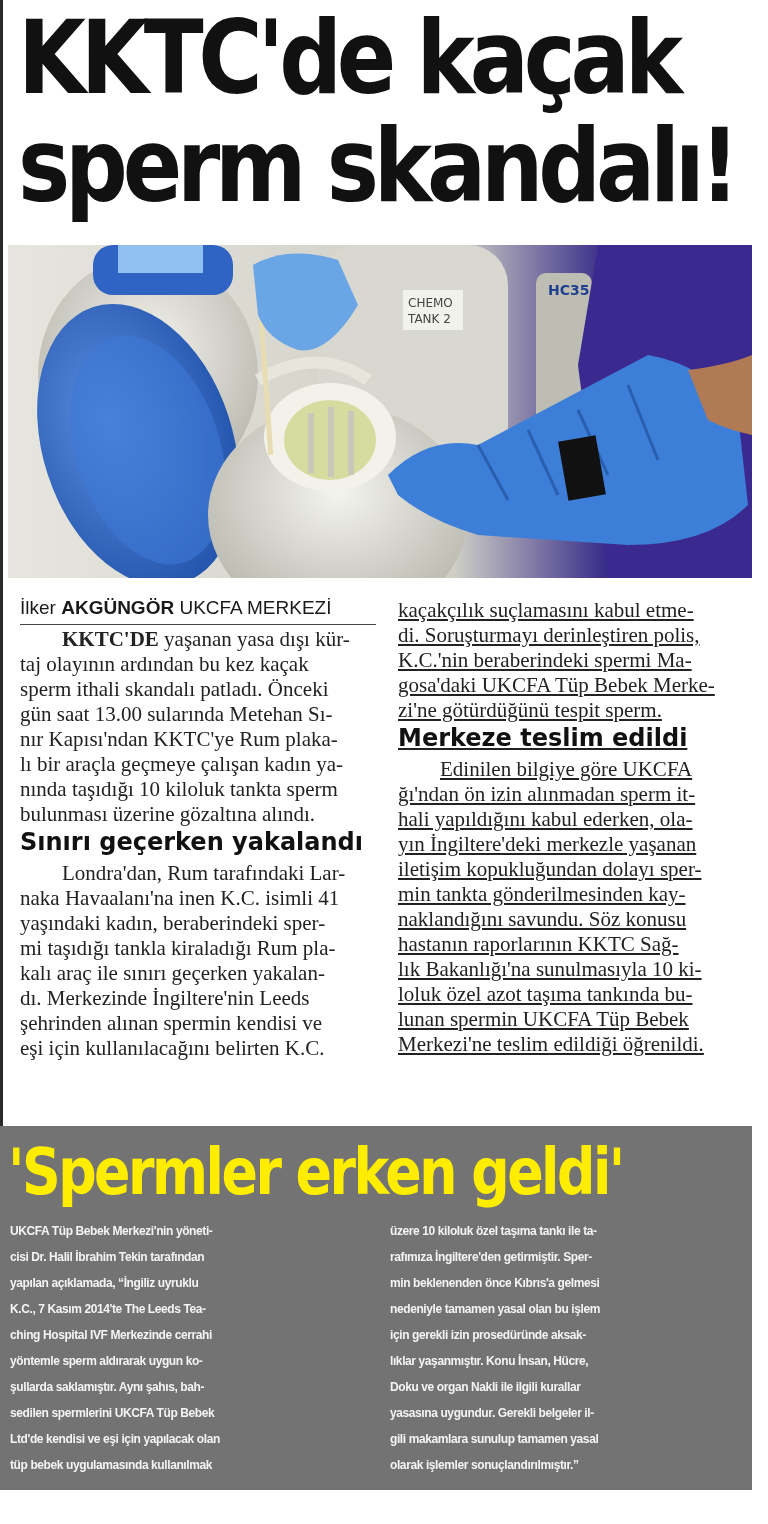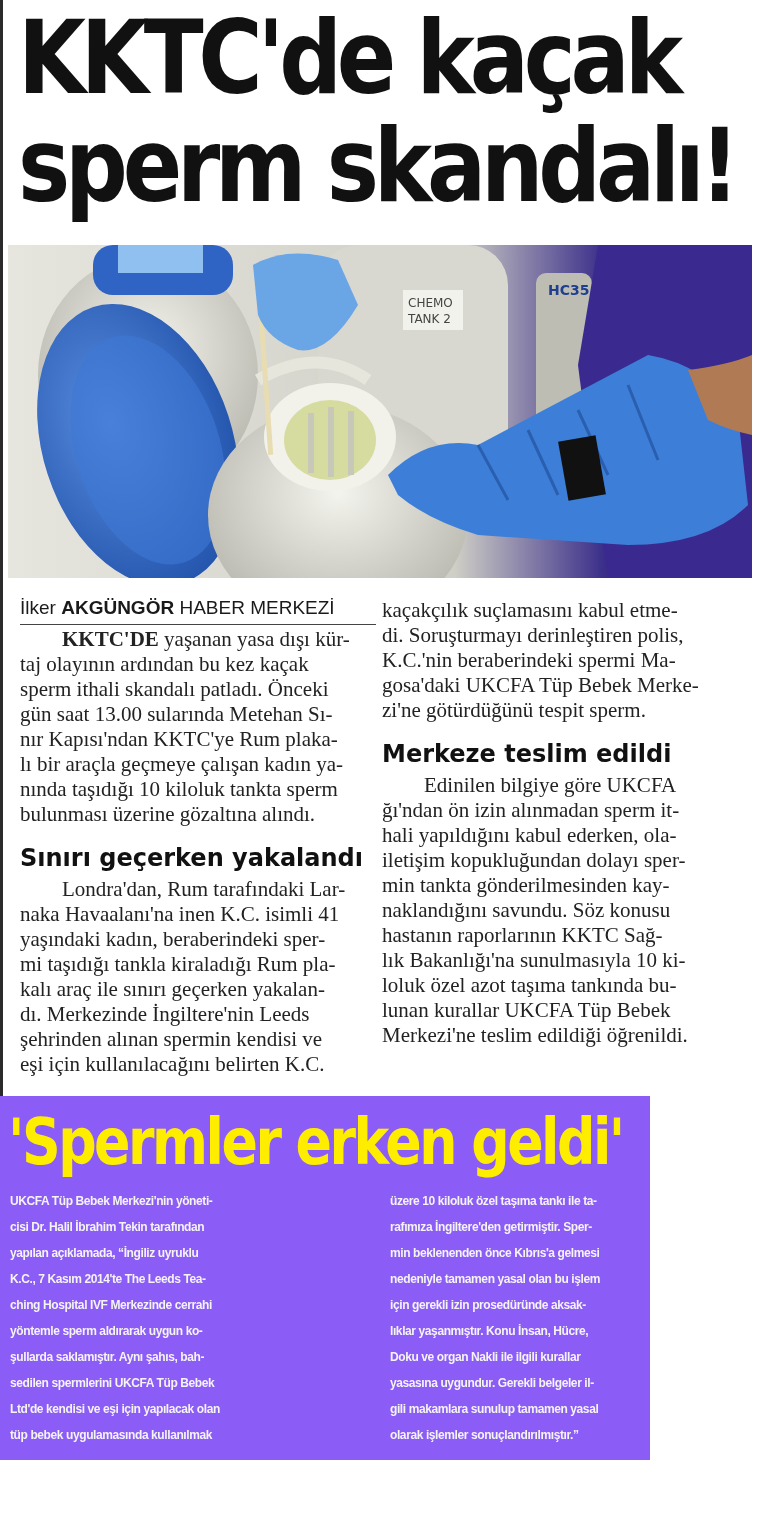--- a/index.html
+++ b/index.html
@@ -25,32 +25,32 @@
       position: absolute; left: 20px; top: 597px; width: 356px;
       font-family: "Liberation Sans", sans-serif; font-size: 19px; color: #1a1a1a;
       padding-bottom: 5px; border-bottom: 1.5px solid #444; white-space: nowrap;
     }
     .byline b { font-weight: bold; }
 
     .col { position: absolute; font-family: "Liberation Serif", "DejaVu Serif", serif;
       font-size: 21px; line-height: 25px; color: #222; }
     .col .line { display: block; white-space: nowrap; }
     .col-left { left: 20px; top: 627px; width: 356px; }
-    .col-right { left: 382px; top: 598px; width: 352px; }
+    .col-right { left: 398px; top: 598px; width: 352px; text-decoration: underline; }
     .lead { font-weight: bold; }
     .indent { padding-left: 42px; }
 
     .subhead {
       font-family: "DejaVu Sans", sans-serif; font-weight: bold; font-size: 24px;
-      line-height: 30px; color: #111; margin: 16px 0 4px 0; white-space: nowrap;
+      line-height: 30px; color: #111; margin: 0 0 4px 0; white-space: nowrap;
     }
 
     .box {
-      position: absolute; left: 0; top: 1096px; width: 650px; height: 364px;
-      background: #8b5cf6;
+      position: absolute; left: 0; top: 1126px; width: 752px; height: 364px;
+      background: #737373;
     }
     .box-title {
       position: absolute; left: 8px; top: 6px; white-space: nowrap;
       font-family: "DejaVu Sans", sans-serif; font-weight: bold;
       font-size: 64px; line-height: 80px; color: #ffed00; letter-spacing: -3px;
       transform: scaleX(0.84); transform-origin: left top;
     }
     .box-col { position: absolute; top: 92px;
       font-family: Liberation Sans, sans-serif; font-weight: bold; font-size: 12px;
       line-height: 26px; color: #f4f4f4; letter-spacing: -0.4px; }
@@ -120,21 +120,21 @@
       <path d="M470 200 L500 255 M520 185 L550 250 M570 165 L600 230 M620 140 L650 215" stroke="#2a5fb0" stroke-width="3"></path>
       <rect x="555" y="193" width="38" height="60" fill="#111" transform="rotate(-10 574 223)"></rect>
 
       <path d="M680 125 Q720 120 744 110 L744 190 Q720 185 700 175 Z" fill="#b07a55"></path>
     </svg>
   </div>
 
   <div class="byline">
     <span>İlker</span>
     <b>AKGÜNGÖR</b>
-    <span>HABER MERKEZİ</span>
+    <span>UKCFA MERKEZİ</span>
   </div>
 
   <div class="col col-left">
     <div class="line indent">
       <span class="lead">KKTC'DE</span><span> yaşanan yasa dışı kür-</span>
     </div>
     <span class="line">taj olayının ardından bu kez kaçak</span>
     <span class="line">sperm ithali skandalı patladı. Önceki</span>
     <span class="line">gün saat 13.00 sularında Metehan Sı-</span>
     <span class="line">nır Kapısı'ndan KKTC'ye Rum plaka-</span>
@@ -159,27 +159,28 @@
     <span class="line">di. Soruşturmayı derinleştiren polis,</span>
     <span class="line">K.C.'nin beraberindeki spermi Ma-</span>
     <span class="line">gosa'daki UKCFA Tüp Bebek Merke-</span>
     <span class="line">zi'ne götürdüğünü tespit sperm.</span>
 
     <div class="subhead">Merkeze teslim edildi</div>
 
     <span class="line indent">Edinilen bilgiye göre UKCFA</span>
     <span class="line">ğı'ndan ön izin alınmadan sperm it-</span>
     <span class="line">hali yapıldığını kabul ederken, ola-</span>
+    <span class="line">yın İngiltere'deki merkezle yaşanan</span>
     <span class="line">iletişim kopukluğundan dolayı sper-</span>
     <span class="line">min tankta gönderilmesinden kay-</span>
     <span class="line">naklandığını savundu. Söz konusu</span>
     <span class="line">hastanın raporlarının KKTC Sağ-</span>
     <span class="line">lık Bakanlığı'na sunulmasıyla 10 ki-</span>
     <span class="line">loluk özel azot taşıma tankında bu-</span>
-    <span class="line">lunan kurallar UKCFA Tüp Bebek</span>
+    <span class="line">lunan spermin UKCFA Tüp Bebek</span>
     <span class="line">Merkezi'ne teslim edildiği öğrenildi.</span>
   </div>
 
   <div class="box">
     <div class="box-title">'Spermler erken geldi'</div>
 
     <div class="box-col box-left">
       <span class="line">UKCFA Tüp Bebek Merkezi'nin yöneti-</span>
       <span class="line">cisi Dr. Halil İbrahim Tekin tarafından</span>
       <span class="line">yapılan açıklamada, “İngiliz uyruklu</span>

